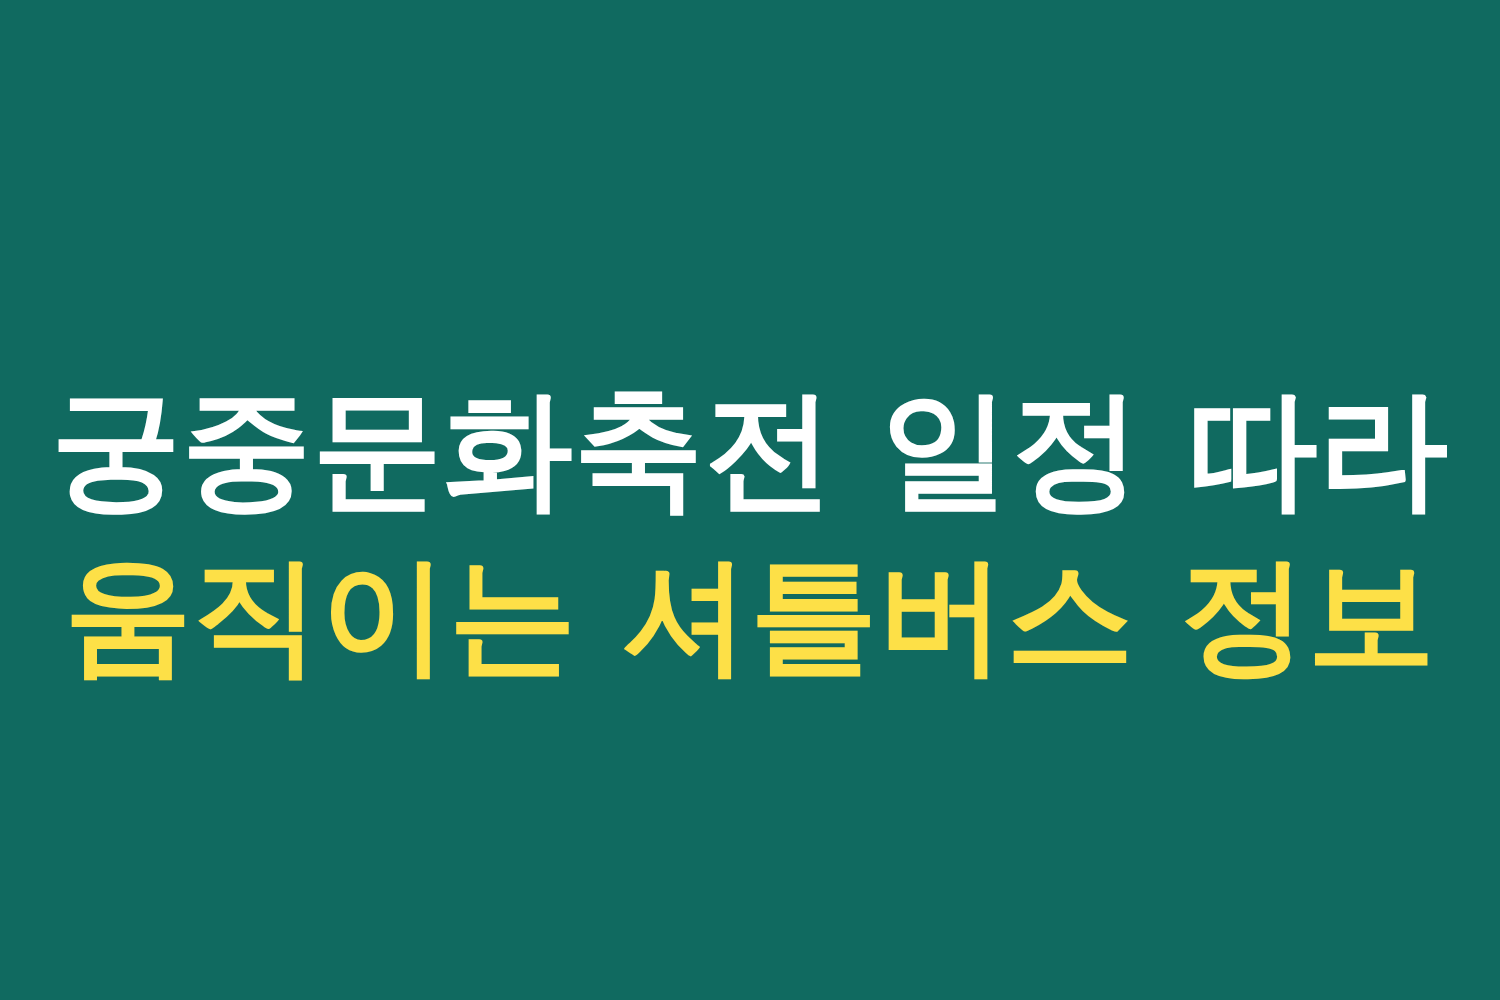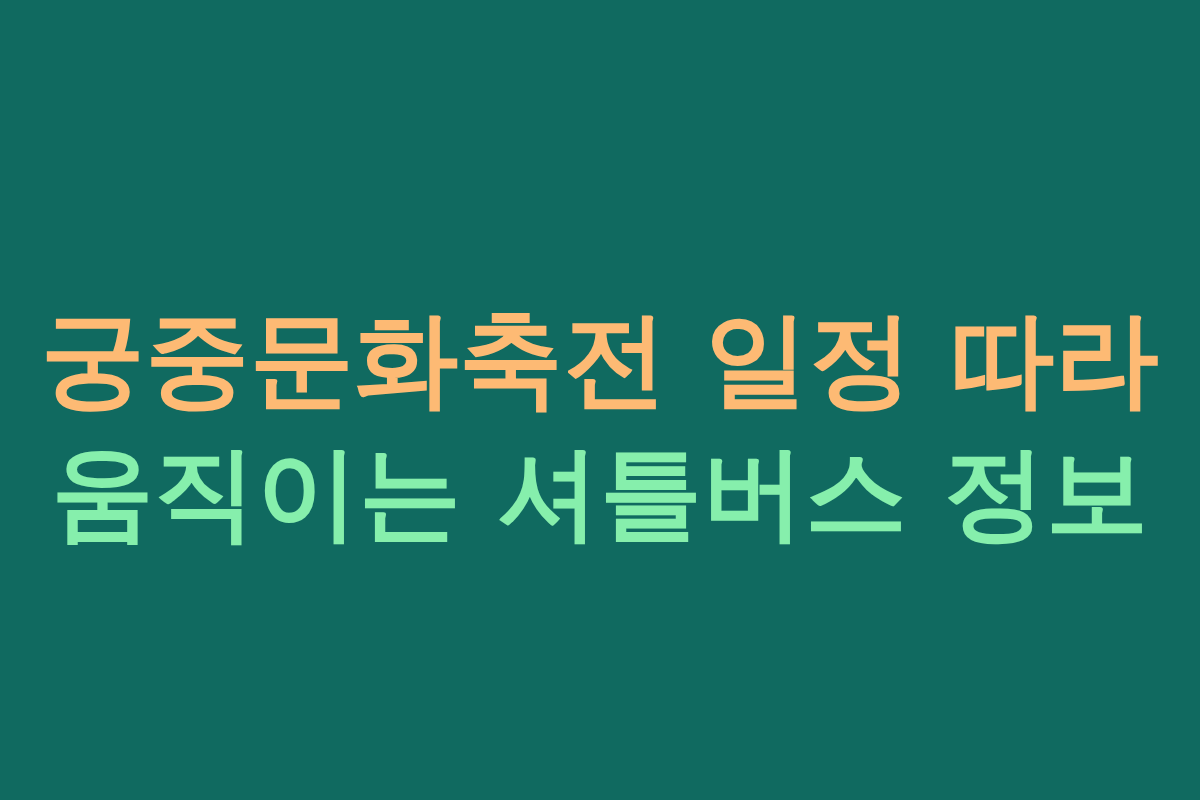--- a/index.html
+++ b/index.html
@@ -57,19 +57,19 @@
     font-size: 102px;
   }
 </style>
 </head>
 <body>
 
 <div id="banner" style="background: rgb(16, 106, 96);">
 
   <div class="title-block">
 
-    <span class="title-line line-1" style="color: #fdba74;">궁중문화축전 일정 따라</span>
+    <span class="title-line line-1" style="color: #ffffff;">궁중문화축전 일정 따라</span>
 
-    <span class="title-line line-2" style="color: #86efac;">움직이는 셔틀버스 정보</span>
+    <span class="title-line line-2" style="color: #fde047;">움직이는 셔틀버스 정보</span>
 
   </div>
 
 </div>
 
 </body></html>

